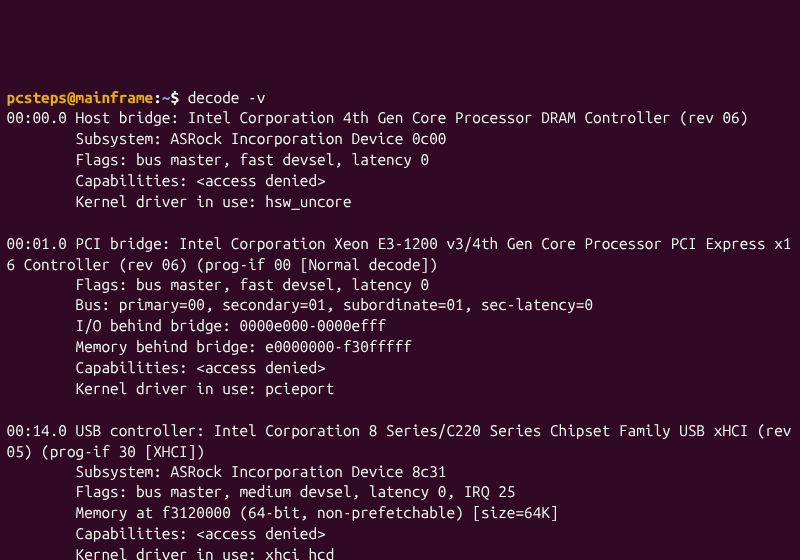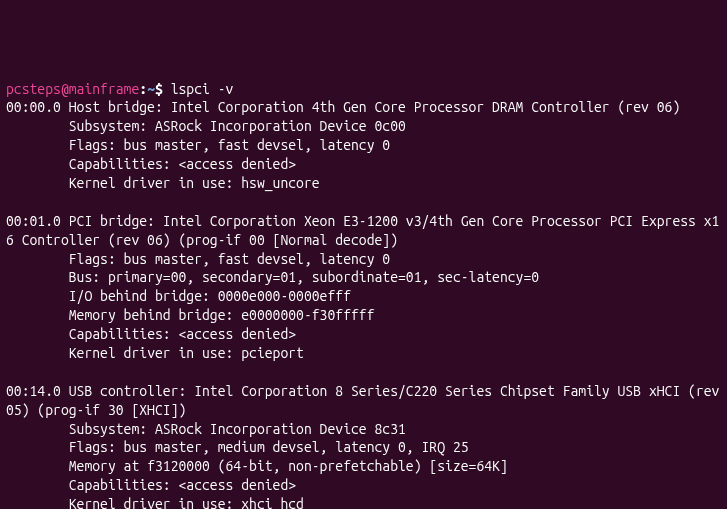--- a/index.html
+++ b/index.html
@@ -9,32 +9,32 @@
     font-family: "Ubuntu Mono", "DejaVu Sans Mono", "Consolas", monospace;
     font-size: 14px;
     line-height: 1.35;
     padding: 4px 6px;
     width: 727px;
     height: 509px;
     overflow: hidden;
     white-space: pre-wrap;
     word-break: break-all;
   }
-  .prompt-user { color: #ec4899; font-weight: normal; text-align: right; }
+  .prompt-user { color: #eab308; font-weight: bold; text-align: right; }
   .prompt-sep  { color: #ffffff; font-weight: bold;}
   .prompt-path { color: #729fcf; font-weight: bold;}
   .cmd { color: #ffffff; }
   .out { color: #ffffff; }
 </style>
 </head>
 <body>
 
 
 
-<span class="prompt-user">pcsteps@mainframe</span><span class="prompt-sep">:</span><span class="prompt-path">~</span><span class="prompt-sep">$ </span><span class="cmd">lspci -v</span>
+<span class="prompt-user">pcsteps@mainframe</span><span class="prompt-sep">:</span><span class="prompt-path">~</span><span class="prompt-sep">$ </span><span class="cmd">decode -v</span>
 <span id="output" class="out">00:00.0 Host bridge: Intel Corporation 4th Gen Core Processor DRAM Controller (rev 06)
         Subsystem: ASRock Incorporation Device 0c00
         Flags: bus master, fast devsel, latency 0
         Capabilities: &lt;access denied&gt;
         Kernel driver in use: hsw_uncore
 
 00:01.0 PCI bridge: Intel Corporation Xeon E3-1200 v3/4th Gen Core Processor PCI Express x16 Controller (rev 06) (prog-if 00 [Normal decode])
         Flags: bus master, fast devsel, latency 0
         Bus: primary=00, secondary=01, subordinate=01, sec-latency=0
         I/O behind bridge: 0000e000-0000efff

